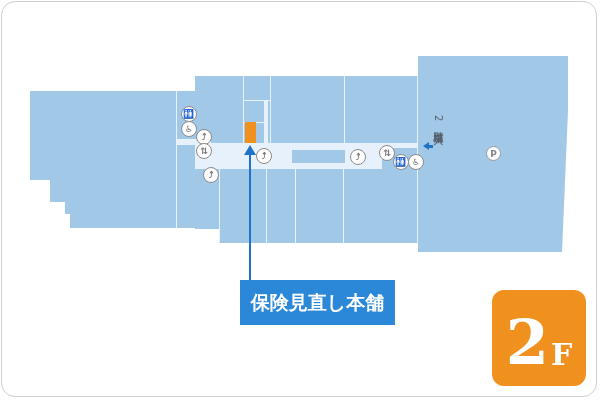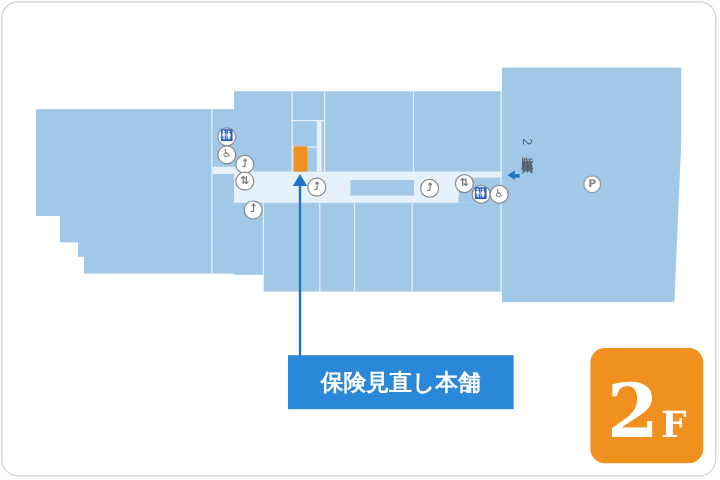--- a/index.html
+++ b/index.html
@@ -58,21 +58,21 @@
 <div style="position:absolute;left:195px;top:229px;width:24px;height:15px;background:#ffffff;"></div>
 
 <div class="blk" style="left:418px;top:56px;width:150px;height:196px;clip-path:polygon(0 0,100% 0,100% 28%,96% 100%,0 100%);"></div>
 <div class="ico" style="left:486px;top:146px;width:15px;height:15px;color:#888;border-color:#999;"><span>P</span></div>
 
 <div class="shop" style="left:245px;top:122px;width:11px;height:21px;"></div>
 
 <div class="arrow-line" style="left:249px;top:153px;height:144px;"></div>
 <div class="arrow-head" style="left:244px;top:145px;"></div>
 
-<div class="label" style="left:240px;top:296px;width:188px;height:45px;">
+<div class="label" style="left:240px;top:280px;width:155px;height:45px;">
   <span>保険見直し本舗</span>
 </div>
 
 <div class="badge" style="left:492px;top:290px;width:94px;height:96px;">
   <span class="num">2</span>
     <span class="f">F</span>
 </div>
 
 <div class="entrance" style="left:433px;top:115px;">2階駐車場入口</div>
 <div class="small-arrow" style="left:423px;top:142px;"></div>

